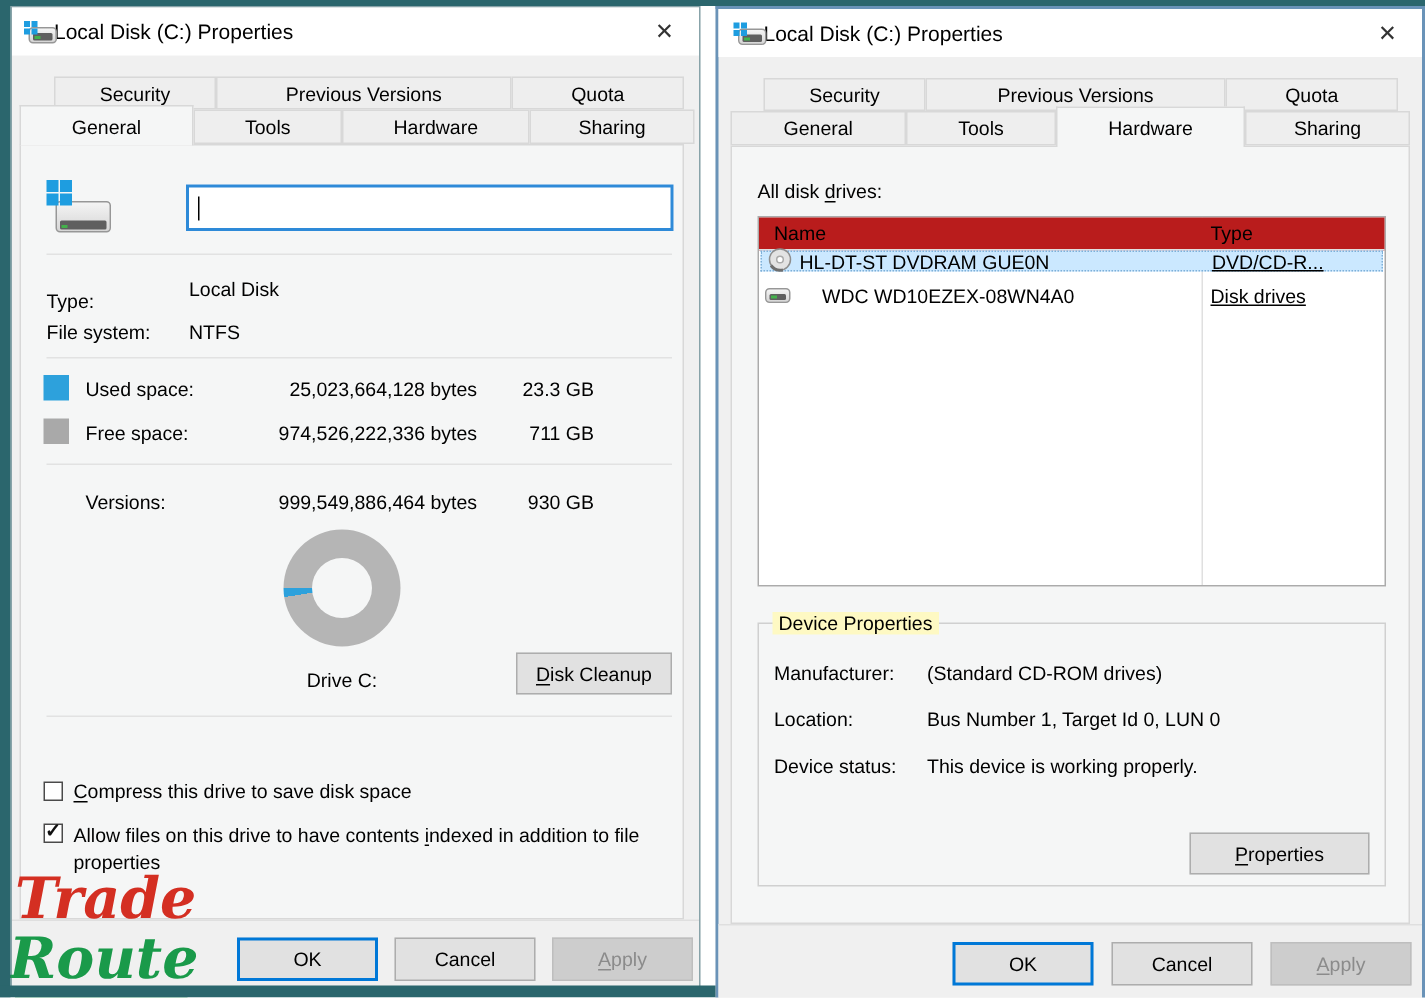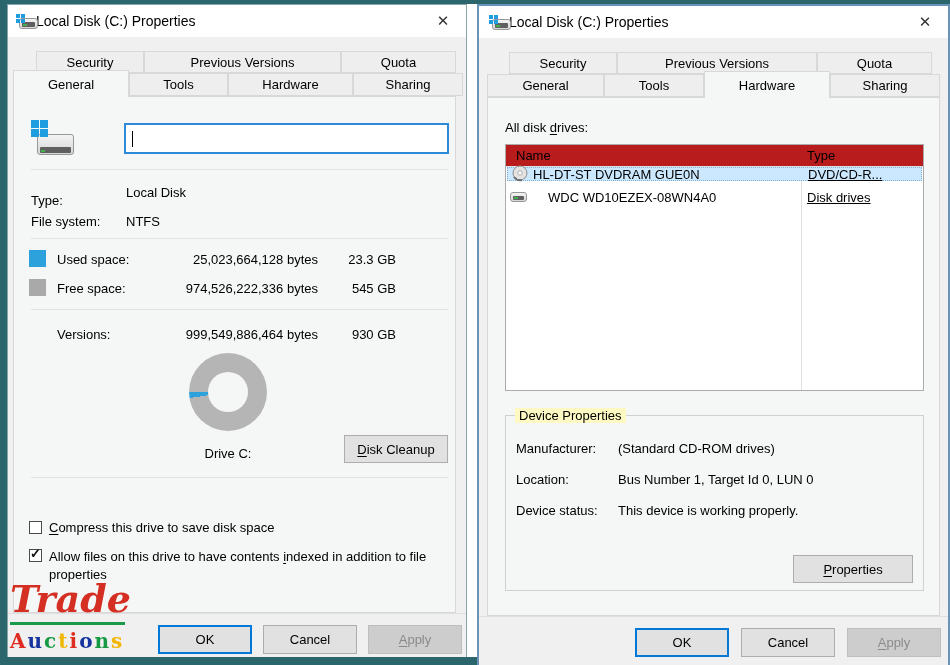--- a/index.html
+++ b/index.html
@@ -123,21 +123,21 @@
   <div class="sep" style="left:23px;top:233px;width:417px;z-index:4;"></div>
 
   <span class="abs" style="left: 21px; top: 245px; width: 17px; height: 17px; z-index: 4; background: rgb(45, 161, 220);"></span>
   <span class="lbl" style="left:49px;top:247px;z-index:4;">Used space:</span>
   <span class="num" style="left:150px;top:247px;width:160px;z-index:4;">25,023,664,128 bytes</span>
   <span class="num" style="left:310px;top:247px;width:78px;z-index:4;">23.3 GB</span>
 
   <span class="abs" style="left: 21px; top: 274px; width: 17px; height: 17px; z-index: 4; background: rgb(169, 169, 169);"></span>
   <span class="lbl" style="left:49px;top:276px;z-index:4;">Free space:</span>
   <span class="num" style="left:150px;top:276px;width:160px;z-index:4;">974,526,222,336 bytes</span>
-  <span class="num" style="left:310px;top:276px;width:78px;z-index:4;">545 GB</span>
+  <span class="num" style="left:310px;top:276px;width:78px;z-index:4;">711 GB</span>
 
   <div class="sep" style="left:23px;top:304px;width:417px;z-index:4;"></div>
 
   <span class="lbl" style="left:49px;top:322px;z-index:4;">Versions:</span>
   <span class="num" style="left:150px;top:322px;width:160px;z-index:4;">999,549,886,464 bytes</span>
   <span class="num" style="left:310px;top:322px;width:78px;z-index:4;">930 GB</span>
 
   <div class="donut" style="left: 181px; top: 348px; width: 78px; height: 78px; z-index: 4; background: conic-gradient(rgb(181, 181, 181) 0deg, rgb(181, 181, 181) 261deg, rgb(45, 161, 220) 261deg, rgb(45, 161, 220) 270deg, rgb(181, 181, 181) 270deg, rgb(181, 181, 181) 360deg);"></div>
   <div class="donut-hole" style="left:200px;top:367px;width:40px;height:40px;z-index:5;"></div>
 
@@ -250,17 +250,18 @@
       <span>pply</span>
     </button>
 </div>
 
 <div class="frame" style="left:0;top:0;width:950px;height:4px;z-index:70;"></div>
 <div class="frame" style="left:0;top:0;width:7px;height:665px;z-index:70;"></div>
 <div class="frame" style="left:0;top:657px;width:477px;height:8px;z-index:70;"></div>
 
 <div class="wm" style="left:10px;top:540px;width:130px;">
   <div class="wm-script" style="font-size: 38px; color: rgb(212, 47, 34);">Trade</div>
+  <div class="wm-script" style="font-size: 38px; margin-top: 2px; margin-left: -4px; color: rgb(26, 154, 74);">Route</div>
   <div class="wm-rule" style="width: 115px; margin-top: 4px; background: rgb(26, 154, 74);"></div>
   <div class="wm-auctions" style="margin-top:4px;">
     <span style="color: rgb(224, 43, 32);">A</span><span style="color: rgb(22, 51, 158);">u</span><span style="color: rgb(21, 154, 67);">c</span><span style="color: rgb(242, 183, 5);">t</span><span style="color: rgb(224, 43, 32);">i</span><span style="color: rgb(22, 51, 158);">o</span><span style="color: rgb(21, 154, 67);">n</span><span style="color: rgb(242, 183, 5);">s</span>
   </div>
 </div>
 
 </body></html>

